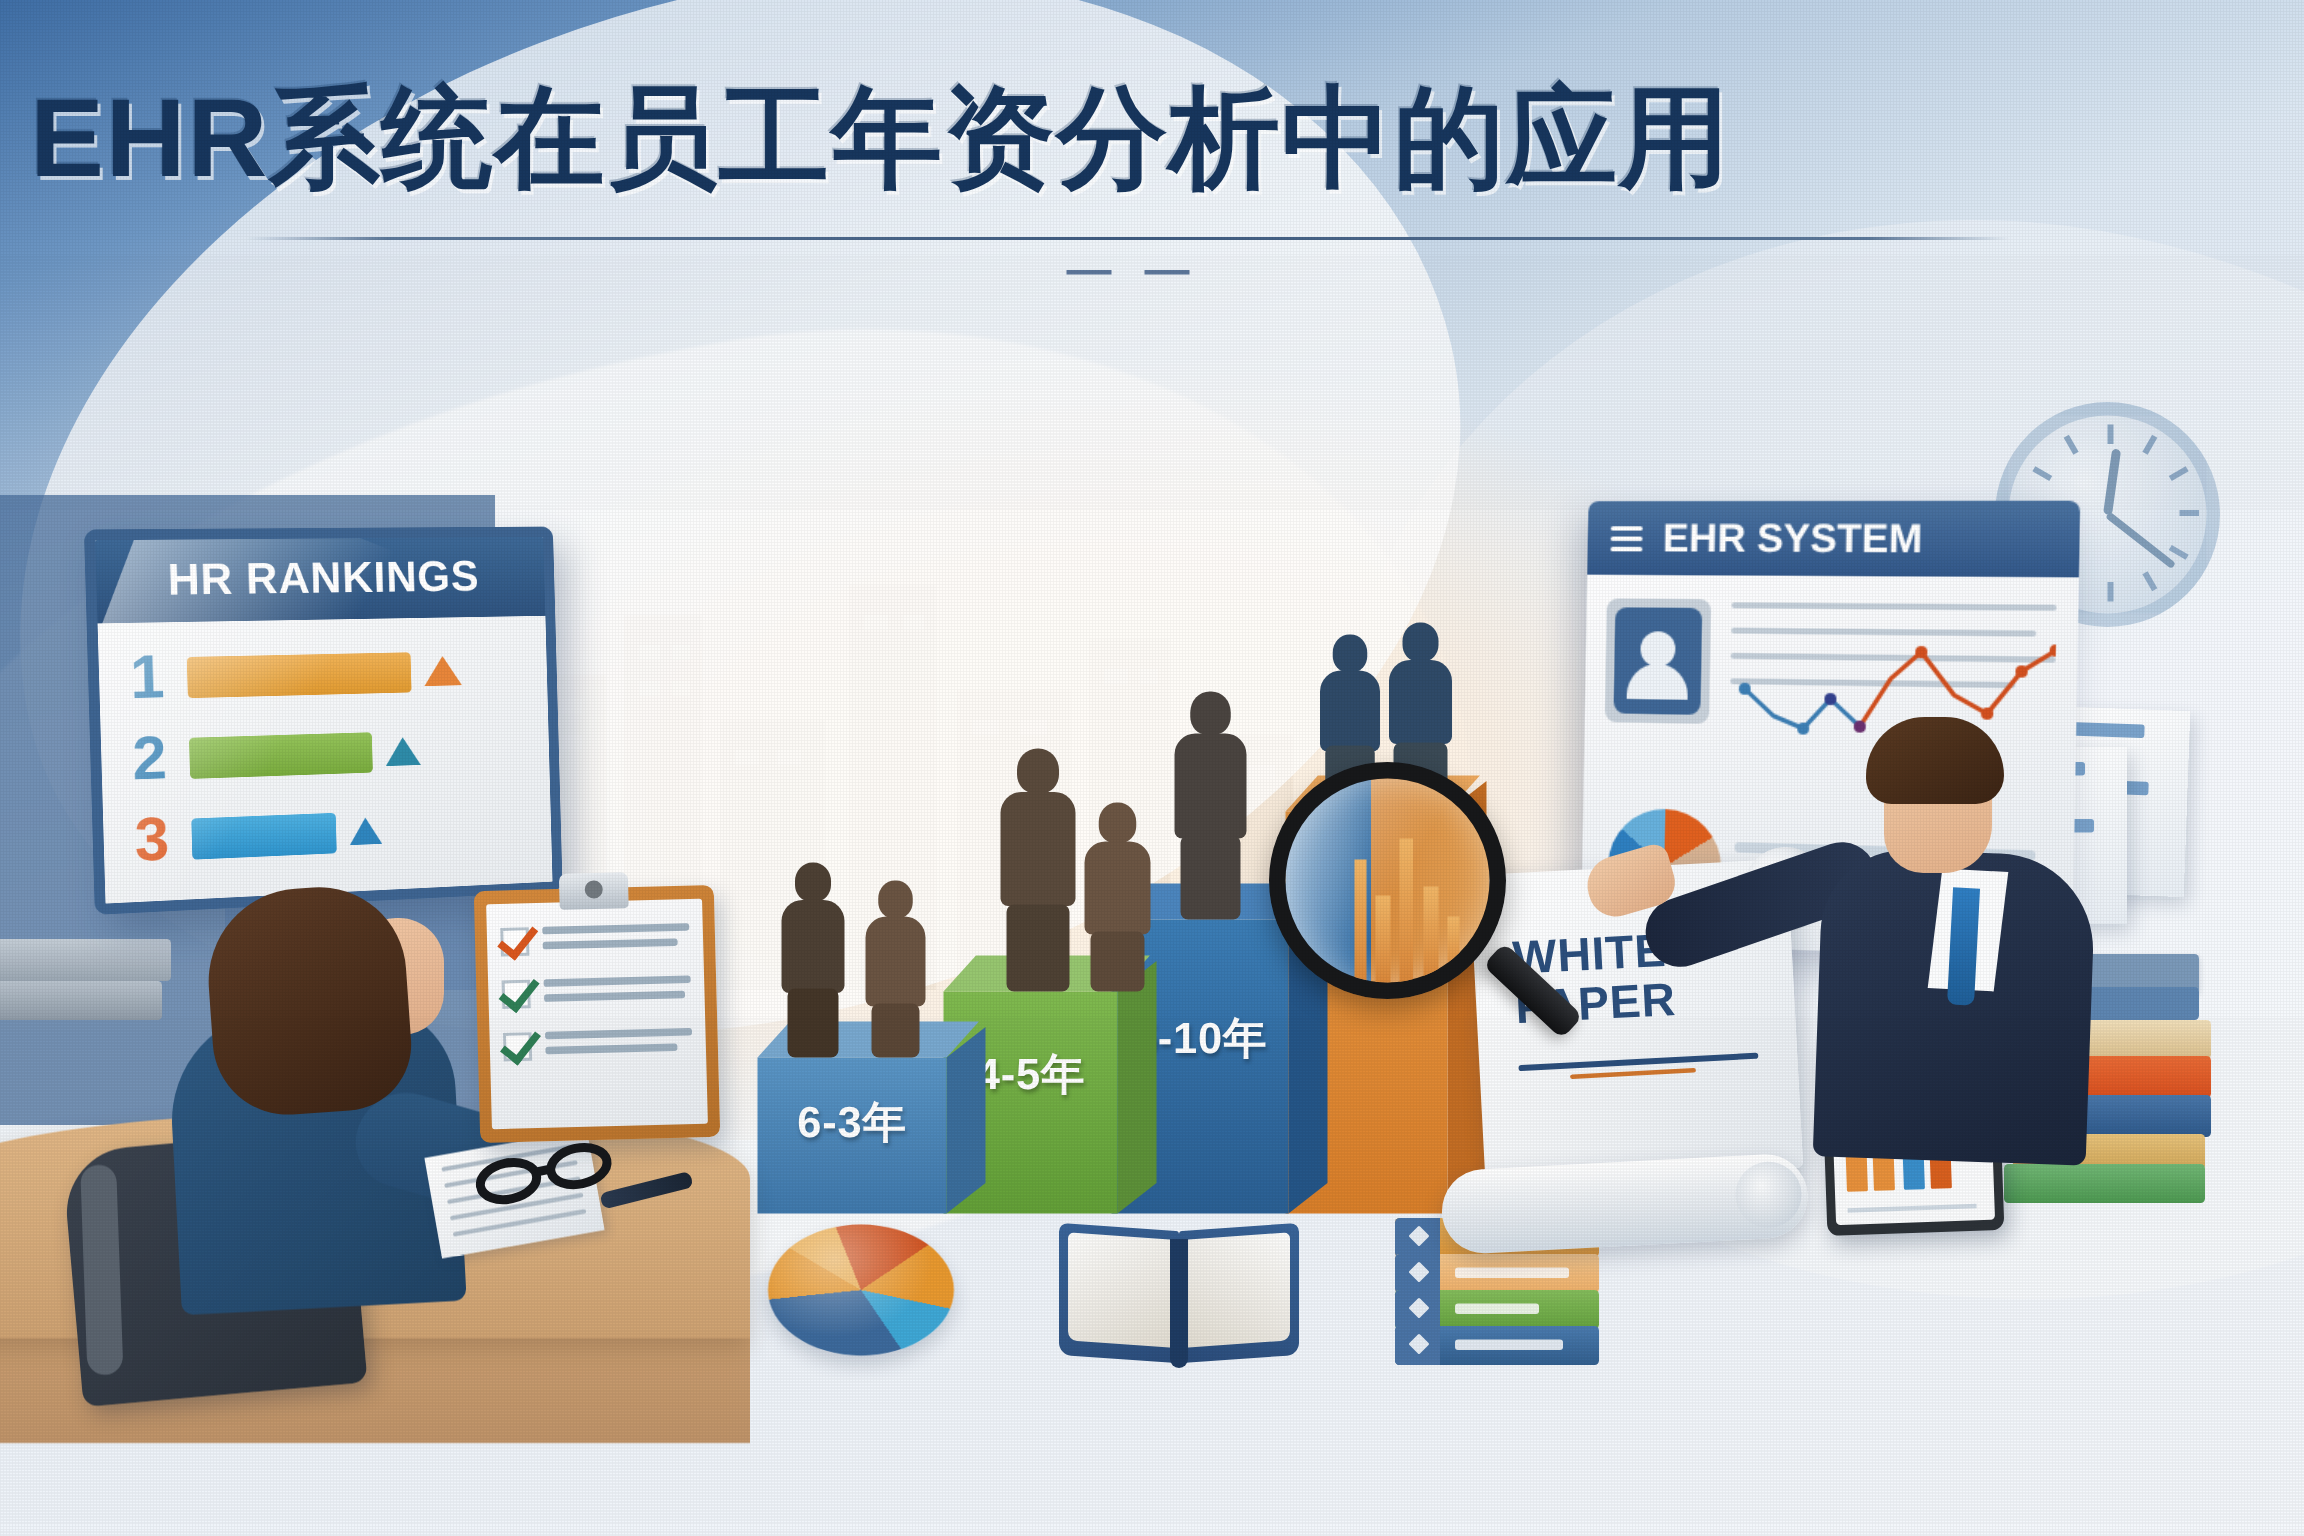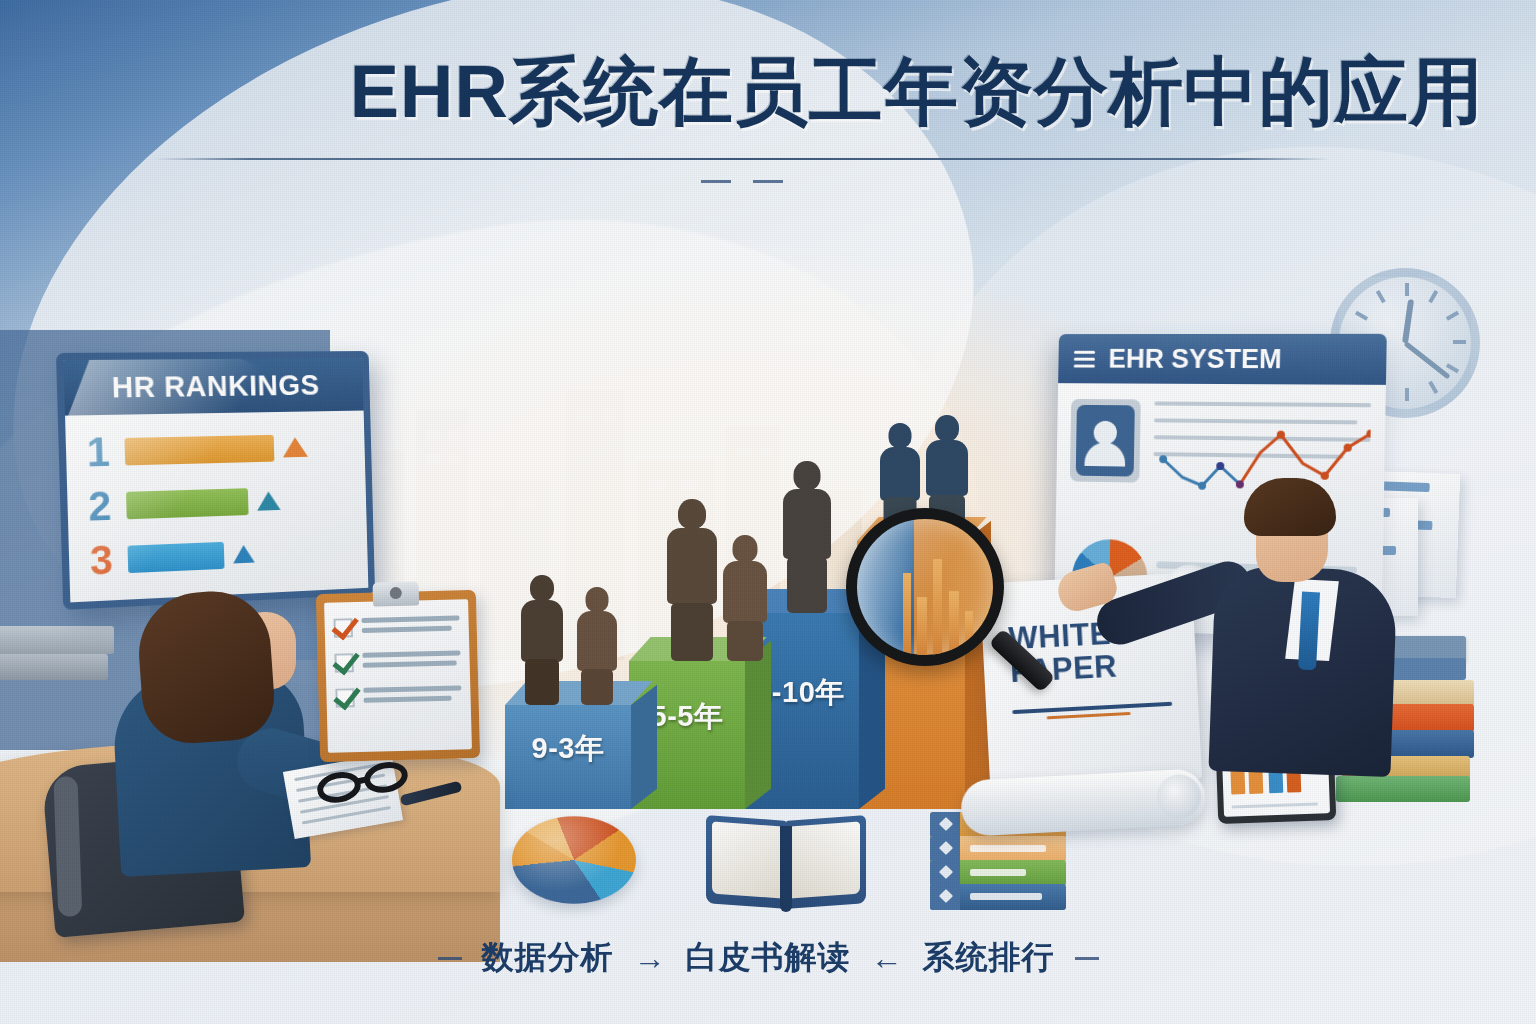--- a/index.html
+++ b/index.html
@@ -43,21 +43,21 @@
   }
   .haze{
     position:absolute; left:330px; top:240px; width:880px; height:520px;
     background:radial-gradient(ellipse at 45% 55%, rgba(255,243,225,.95) 0%, rgba(253,238,220,.72) 40%, rgba(250,240,228,0) 72%);
   }
   .city{
     position:absolute; left:330px; top:330px; width:560px; height:330px; opacity:.30;
   }
 
   
-  .header{ position:absolute; left:0; top:52px; width:1484px; text-align:right; z-index:40; }
+  .header{ position:absolute; left:0; top:52px; width:1484px; text-align:left; z-index:40;padding-left:20px; }
   .title{
     font-size:74px; font-weight:bold; letter-spacing:1px;
     color:#17365d;
     text-shadow:2px 3px 0 rgba(255,255,255,.65), -1px -1px 0 rgba(20,50,90,.25);
     line-height:1.08; white-space:nowrap;
   }
   .divider{
     width:1176px; height:2px; margin:26px auto 0;
     background:linear-gradient(90deg, rgba(60,90,135,0) 0%, #5c7899 8%, #3f5b80 50%, #5c7899 92%, rgba(60,90,135,0) 100%);
   }
@@ -522,38 +522,38 @@
     <div class="sil" style="left:276px;bottom:196px;width:52px;height:152px;">
       <div class="head" style="width:27px;height:29px;background:#4a4440"></div>
       <div class="torso" style="top:28px;width:48px;height:70px;background:#4a4440"></div>
       <div class="legs" style="bottom:0;width:40px;height:56px;background:#4a4440;border-radius:5px"></div>
     </div>
 
     <div class="bar" style="left:124px;width:116px;height:148px;">
       <div class="top" style="bottom:148px;background:#96c56f;"></div>
       <div class="side" style="left:116px;height:148px;background:#5d9139;"></div>
       <div class="face" style="height:148px;background:linear-gradient(180deg,#7fb94f,#63a038);"></div>
-      <div class="bar-label" style="bottom:72px;">5-5年</div>
+      <div class="bar-label" style="bottom:72px;">4-5年</div>
     </div>
     <div class="sil" style="left:160px;bottom:148px;width:54px;height:162px;">
       <div class="head" style="width:28px;height:30px;background:#5a4a3c"></div>
       <div class="torso" style="top:29px;width:50px;height:76px;background:#5a4a3c"></div>
       <div class="legs" style="bottom:0;width:42px;height:58px;background:#4e4134;border-radius:5px"></div>
     </div>
     <div class="sil" style="left:216px;bottom:148px;width:48px;height:126px;">
       <div class="head" style="width:25px;height:27px;background:#6b5543"></div>
       <div class="torso" style="top:26px;width:44px;height:62px;background:#6b5543"></div>
       <div class="legs" style="bottom:0;width:36px;height:40px;background:#5d4a3a;border-radius:5px"></div>
     </div>
 
     <div class="bar" style="left:0px;width:126px;height:104px;">
       <div class="top" style="bottom:104px;background:#79a9d0;"></div>
       <div class="side" style="left:126px;height:104px;background:#3b6e9c;"></div>
       <div class="face" style="height:104px;background:linear-gradient(180deg,#5b96c6,#4079ac);"></div>
-      <div class="bar-label" style="bottom:40px;">9-3年</div>
+      <div class="bar-label" style="bottom:40px;">6-3年</div>
     </div>
     <div class="sil" style="left:14px;bottom:104px;width:46px;height:130px;">
       <div class="head" style="width:24px;height:26px;background:#4d4034"></div>
       <div class="torso" style="top:25px;width:42px;height:62px;background:#4d4034"></div>
       <div class="legs" style="bottom:0;width:34px;height:46px;background:#443628;border-radius:5px"></div>
     </div>
     <div class="sil" style="left:70px;bottom:104px;width:44px;height:118px;">
       <div class="head" style="width:23px;height:25px;background:#6a5442"></div>
       <div class="torso" style="top:24px;width:40px;height:60px;background:#6a5442"></div>
       <div class="legs" style="bottom:0;width:32px;height:36px;background:#5b4737;border-radius:5px"></div>
@@ -703,24 +703,15 @@
 
   <div class="header">
     <div class="title">EHR系统在员工年资分析中的应用</div>
     <div class="divider"></div>
     <div class="subtitle-wrap">
       <span class="sub-dash"></span>
       <span class="sub-dash"></span>
     </div>
   </div>
 
-  <div class="caption">
-    <span class="cap-dash"></span>
-    <span class="cap-item">数据分析</span>
-    <span class="cap-arrow">→</span>
-    <span class="cap-item">白皮书解读</span>
-    <span class="cap-arrow">←</span>
-    <span class="cap-item">系统排行</span>
-    <span class="cap-dash"></span>
-  </div>
 
   <div class="grain"></div>
 </div>
 
 </body></html>

